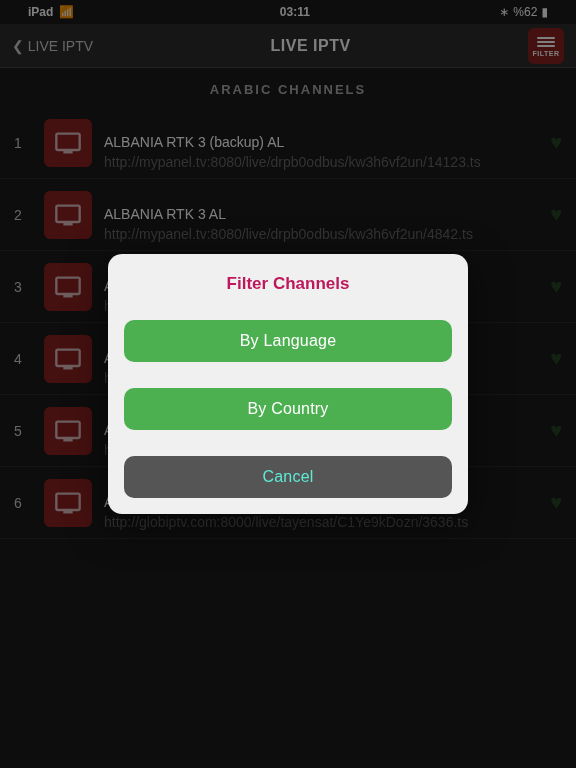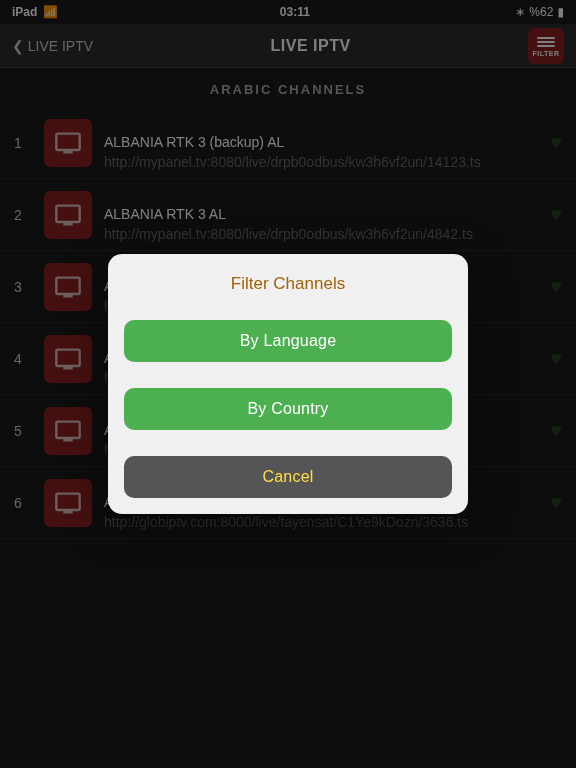--- a/index.html
+++ b/index.html
@@ -10,21 +10,21 @@
       font-family: -apple-system, 'Helvetica Neue', Arial, sans-serif;
       overflow: hidden;
       position: relative;
     }
 
     
     .status-bar {
       display: flex;
       justify-content: space-between;
       align-items: center;
-      padding: 4px 12px;
+      padding: 4px 28px;
       background: #1a1a1a;
       height: 24px;
     }
     .status-left {
       display: flex;
       align-items: center;
       gap: 6px;
       color: #fff;
       font-size: 12px;
       font-weight: 600;
@@ -196,22 +196,22 @@
       overflow: hidden;
       box-shadow: 0 10px 40px rgba(0,0,0,0.5);
     }
 
     .modal-header {
       padding: 20px 20px 8px;
       text-align: center;
     }
     .modal-title {
       font-size: 17px;
-      font-weight: 400;
-      color: #a16207;
+      font-weight: 700;
+      color: #be185d;
       margin-bottom: 6px;
     }
     .modal-subtitle {
       font-size: 13px;
       color: #555;
     }
 
     .modal-actions {
       padding: 12px 16px 16px;
       display: flex;
@@ -228,21 +228,21 @@
       font-weight: 500;
       cursor: pointer;
       letter-spacing: 0.2px;
     }
     .modal-btn-green {
       background: #4CAF50;
       color: #fff;
     }
     .modal-btn-cancel {
       background: #555;
-      color: #fde047;
+      color: #5eead4;
     }
   </style>
 </head>
 <body>
 
 <div class="status-bar">
   <div class="status-left">
     <span>iPad</span>
     <span>📶</span>
   </div>

